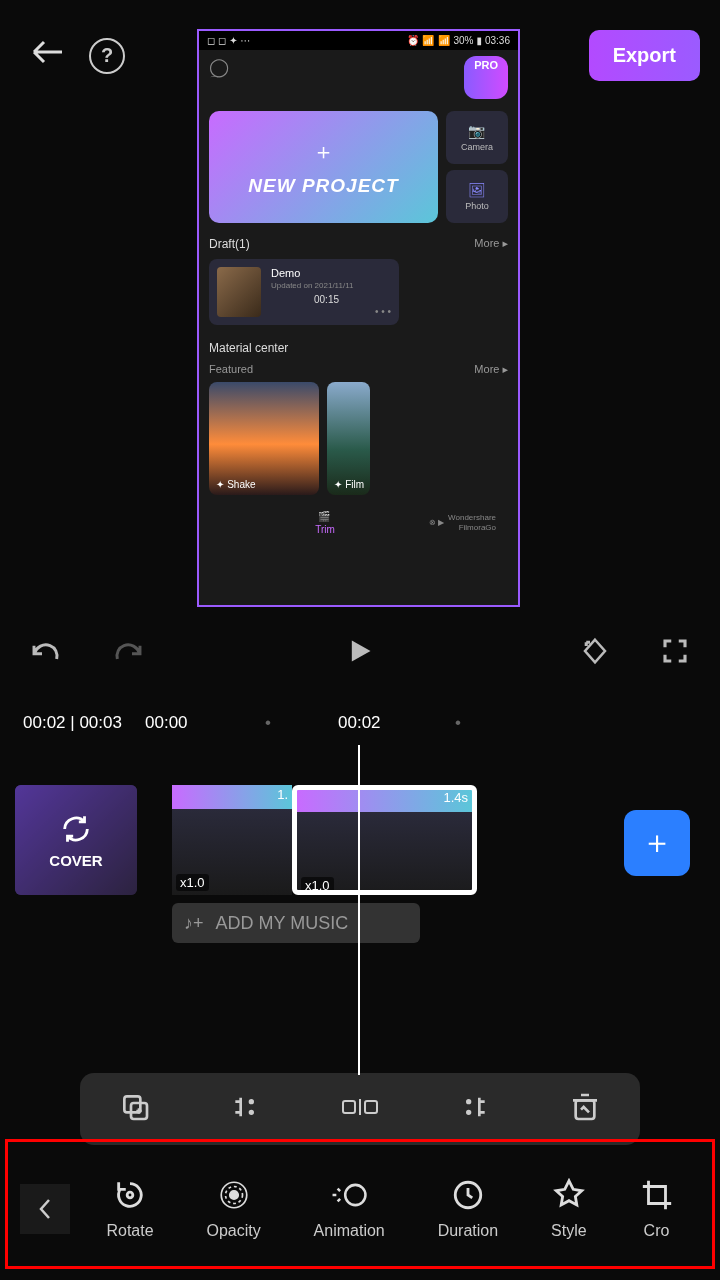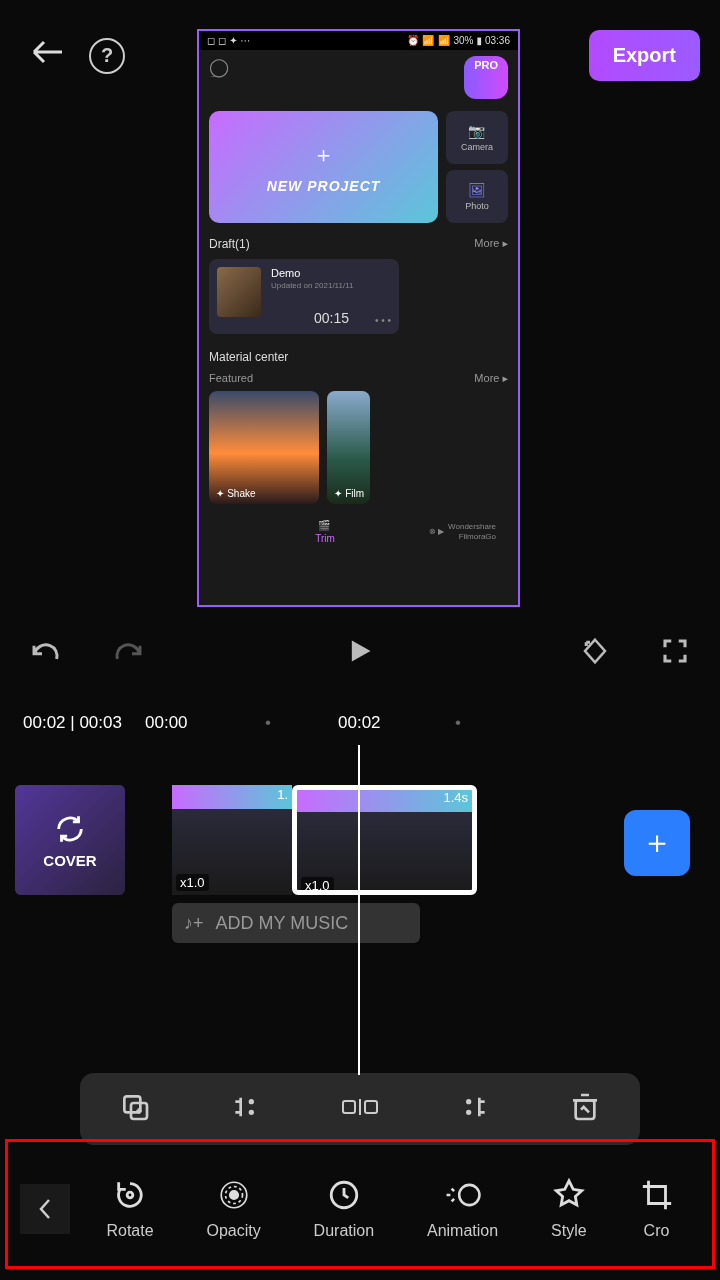--- a/index.html
+++ b/index.html
@@ -14,33 +14,33 @@
 .preview { position: absolute; left: 197px; top: 29px; width: 323px; height: 578px; border: 2px solid #9b5bff; background: #1a1a1a; overflow: hidden; }
 .p-status { display: flex; justify-content: space-between; align-items: center; padding: 4px 8px; font-size: 10px; color: #ddd; background: #000; }
 .p-status-r { display: flex; align-items: center; gap: 3px; }
 .p-profile-row { display: flex; justify-content: space-between; padding: 6px 10px; }
 .profile-ic { color: #888; font-size: 18px; }
 .pro { background: linear-gradient(90deg, #8a5bff, #d14bff); border-radius: 12px; padding: 3px 10px; font-size: 11px; font-weight: 800; }
 .p-main { padding: 6px 10px; }
 .p-row1 { display: flex; gap: 8px; }
 .new-proj { flex: 1; height: 112px; border-radius: 10px; background: linear-gradient(135deg, #c86bff, #5bc6d9); display: flex; flex-direction: column; align-items: center; justify-content: center; gap: 8px; }
 .new-proj .plus { font-size: 22px; color: #fff; }
-.new-proj .lbl { font-size: 14px; color: #fff; font-style: italic; font-weight: 700; letter-spacing: 1px; }
+.new-proj .lbl { font-size: 19px; color: #fff; font-style: italic; font-weight: 700; letter-spacing: 1px; }
 .side-btns { display: flex; flex-direction: column; gap: 6px; }
 .side-btn { width: 62px; height: 53px; background: #2a2a3a; border-radius: 8px; display: flex; flex-direction: column; align-items: center; justify-content: center; gap: 3px; }
 .side-btn .ic { font-size: 14px; }
 .side-btn .sl { font-size: 9px; color: #bbb; }
 .draft-h { display: flex; justify-content: space-between; margin: 14px 0 8px 0; }
 .draft-h .t { font-size: 12px; color: #ddd; }
 .draft-h .m { font-size: 11px; color: #999; }
 .draft-card { background: #2a2a3a; border-radius: 8px; padding: 8px; display: flex; gap: 10px; width: 190px; }
 .draft-thumb { width: 44px; height: 50px; background: linear-gradient(135deg, #8a6a4a, #3a2a1a); border-radius: 4px; }
 .draft-info .dn { font-size: 11px; color: #fff; }
 .draft-info .du { font-size: 8px; color: #888; margin-top: 2px; }
-.draft-info .dt { font-size: 14px; color: #ddd; margin-top: 20px; padding-left: 43px; }
+.draft-info .dt { font-size: 10px; color: #ddd; margin-top: 4px; padding-left: 43px; }
 .draft-dots { align-self: flex-end; color: #888; font-size: 10px; margin-left: auto; }
 .mat-title { font-size: 12px; color: #ddd; margin: 16px 0 8px 0; }
 .feat-h { display: flex; justify-content: space-between; }
 .feat-h .t { font-size: 11px; color: #999; }
 .feat-h .m { font-size: 11px; color: #999; }
 .feat-row { display: flex; gap: 8px; margin-top: 6px; }
 .feat { width: 110px; height: 113px; border-radius: 8px; position: relative; overflow: hidden; }
 .feat1 { background: linear-gradient(180deg, #3a4a6a 0%, #ff8c3a 55%, #2a1a1a 100%); }
 .feat2 { background: linear-gradient(180deg, #cadaea 0%, #3a8a9a 60%, #1a3a3a 100%); }
 .feat3 { width: 43px; background: linear-gradient(180deg, #8aaacc 0%, #2a5a4a 60%, #1a2a1a 100%); }
@@ -54,21 +54,21 @@
 .ctrl-ic { color: #bbb; cursor: pointer; }
 .play { position: absolute; left: 50%; transform: translateX(-50%); }
 
 .time-bar { position: absolute; top: 713px; left: 0; right: 0; display: flex; align-items: flex-end; gap: 20px; padding: 0 23px; font-size: 17px; }
 .time-cur { color: #fff; }
 .time-mark { color: #fff; position: absolute; }
 .time-dot { color: #666; position: absolute; }
 
 .timeline { position: absolute; top: 785px; left: 0; right: 0; height: 290px; }
 .playhead { position: absolute; left: 358px; top: -40px; width: 2px; height: 330px; background: #fff; z-index: 10; }
-.cover-clip { position: absolute; left: 15px; top: 0; width: 110px; height: 110px; background: #2a2a3a; border-radius: 6px; overflow: hidden; }
+.cover-clip { position: absolute; left: 15px; top: 0; width: 122px; height: 110px; background: #2a2a3a; border-radius: 6px; overflow: hidden; }
 .cover-bg { width:100%; height:100%; background: linear-gradient(135deg, #8a5bff, #4a3a6a); }
 .cover-ol { position: absolute; inset: 0; display: flex; flex-direction: column; align-items: center; justify-content: center; background: rgba(0,0,0,0.4); }
 .cover-lbl { font-size: 15px; font-weight: 600; color: #fff; margin-top: 6px; }
 .clip-group { position: absolute; left: 172px; top: 0; display: flex; }
 .clip { width: 120px; height: 110px; background: #1a1a1a; position: relative; overflow: hidden; }
 .clip-hdr { height: 24px; background: linear-gradient(90deg, #c86bff, #5bc6d9); }
 .clip-speed { position: absolute; bottom: 4px; left: 4px; font-size: 13px; color: #fff; background: rgba(0,0,0,0.6); padding: 1px 4px; border-radius: 3px; }
 .clip-dur { position: absolute; top: 2px; right: 4px; font-size: 13px; color: #fff; }
 .clip-sel { border: 5px solid #fff; border-radius: 6px; background:#fff; }
 .clip-sel .clip-hdr { height: 22px; }
@@ -281,34 +281,34 @@
     </div>
     <div class="tool">
       <svg width="34" height="34" viewBox="0 0 24 24" fill="none" stroke="currentColor" stroke-width="1.2">
           <circle cx="12" cy="12" r="9"></circle>
           <circle cx="12" cy="12" r="6" stroke-dasharray="2 2"></circle>
           <circle cx="12" cy="12" r="3" fill="currentColor"></circle>
         </svg>
       <span class="tool-lbl">Opacity</span>
     </div>
     <div class="tool">
+      <svg width="38" height="34" viewBox="0 0 30 24" fill="none" stroke="currentColor" stroke-width="2">
+          <circle cx="20" cy="12" r="8"></circle>
+          <path d="M2 12h3M6 7l2 2M6 17l2-2"></path>
+        </svg>
+      <span class="tool-lbl">Animation</span>
+    </div>
+    <div class="tool">
       <svg width="34" height="34" viewBox="0 0 24 24" fill="none" stroke="currentColor" stroke-width="2">
           <circle cx="12" cy="12" r="9"></circle>
           <path d="M12 7v5l3 2"></path>
         </svg>
       <span class="tool-lbl">Duration</span>
     </div>
     <div class="tool">
-      <svg width="38" height="34" viewBox="0 0 30 24" fill="none" stroke="currentColor" stroke-width="2">
-          <circle cx="20" cy="12" r="8"></circle>
-          <path d="M2 12h3M6 7l2 2M6 17l2-2"></path>
-        </svg>
-      <span class="tool-lbl">Animation</span>
-    </div>
-    <div class="tool">
       <svg width="34" height="34" viewBox="0 0 24 24" fill="none" stroke="currentColor" stroke-width="2">
           <path d="M12 2l3 6 6 1-4.5 4 1 6-5.5-3-5.5 3 1-6L3 9l6-1z"></path>
         </svg>
       <span class="tool-lbl">Style</span>
     </div>
     <div class="tool">
       <svg width="34" height="34" viewBox="0 0 24 24" fill="none" stroke="currentColor" stroke-width="2">
           <path d="M6 2v16h16M2 6h16v16"></path>
         </svg>
       <span class="tool-lbl">Cro</span>

